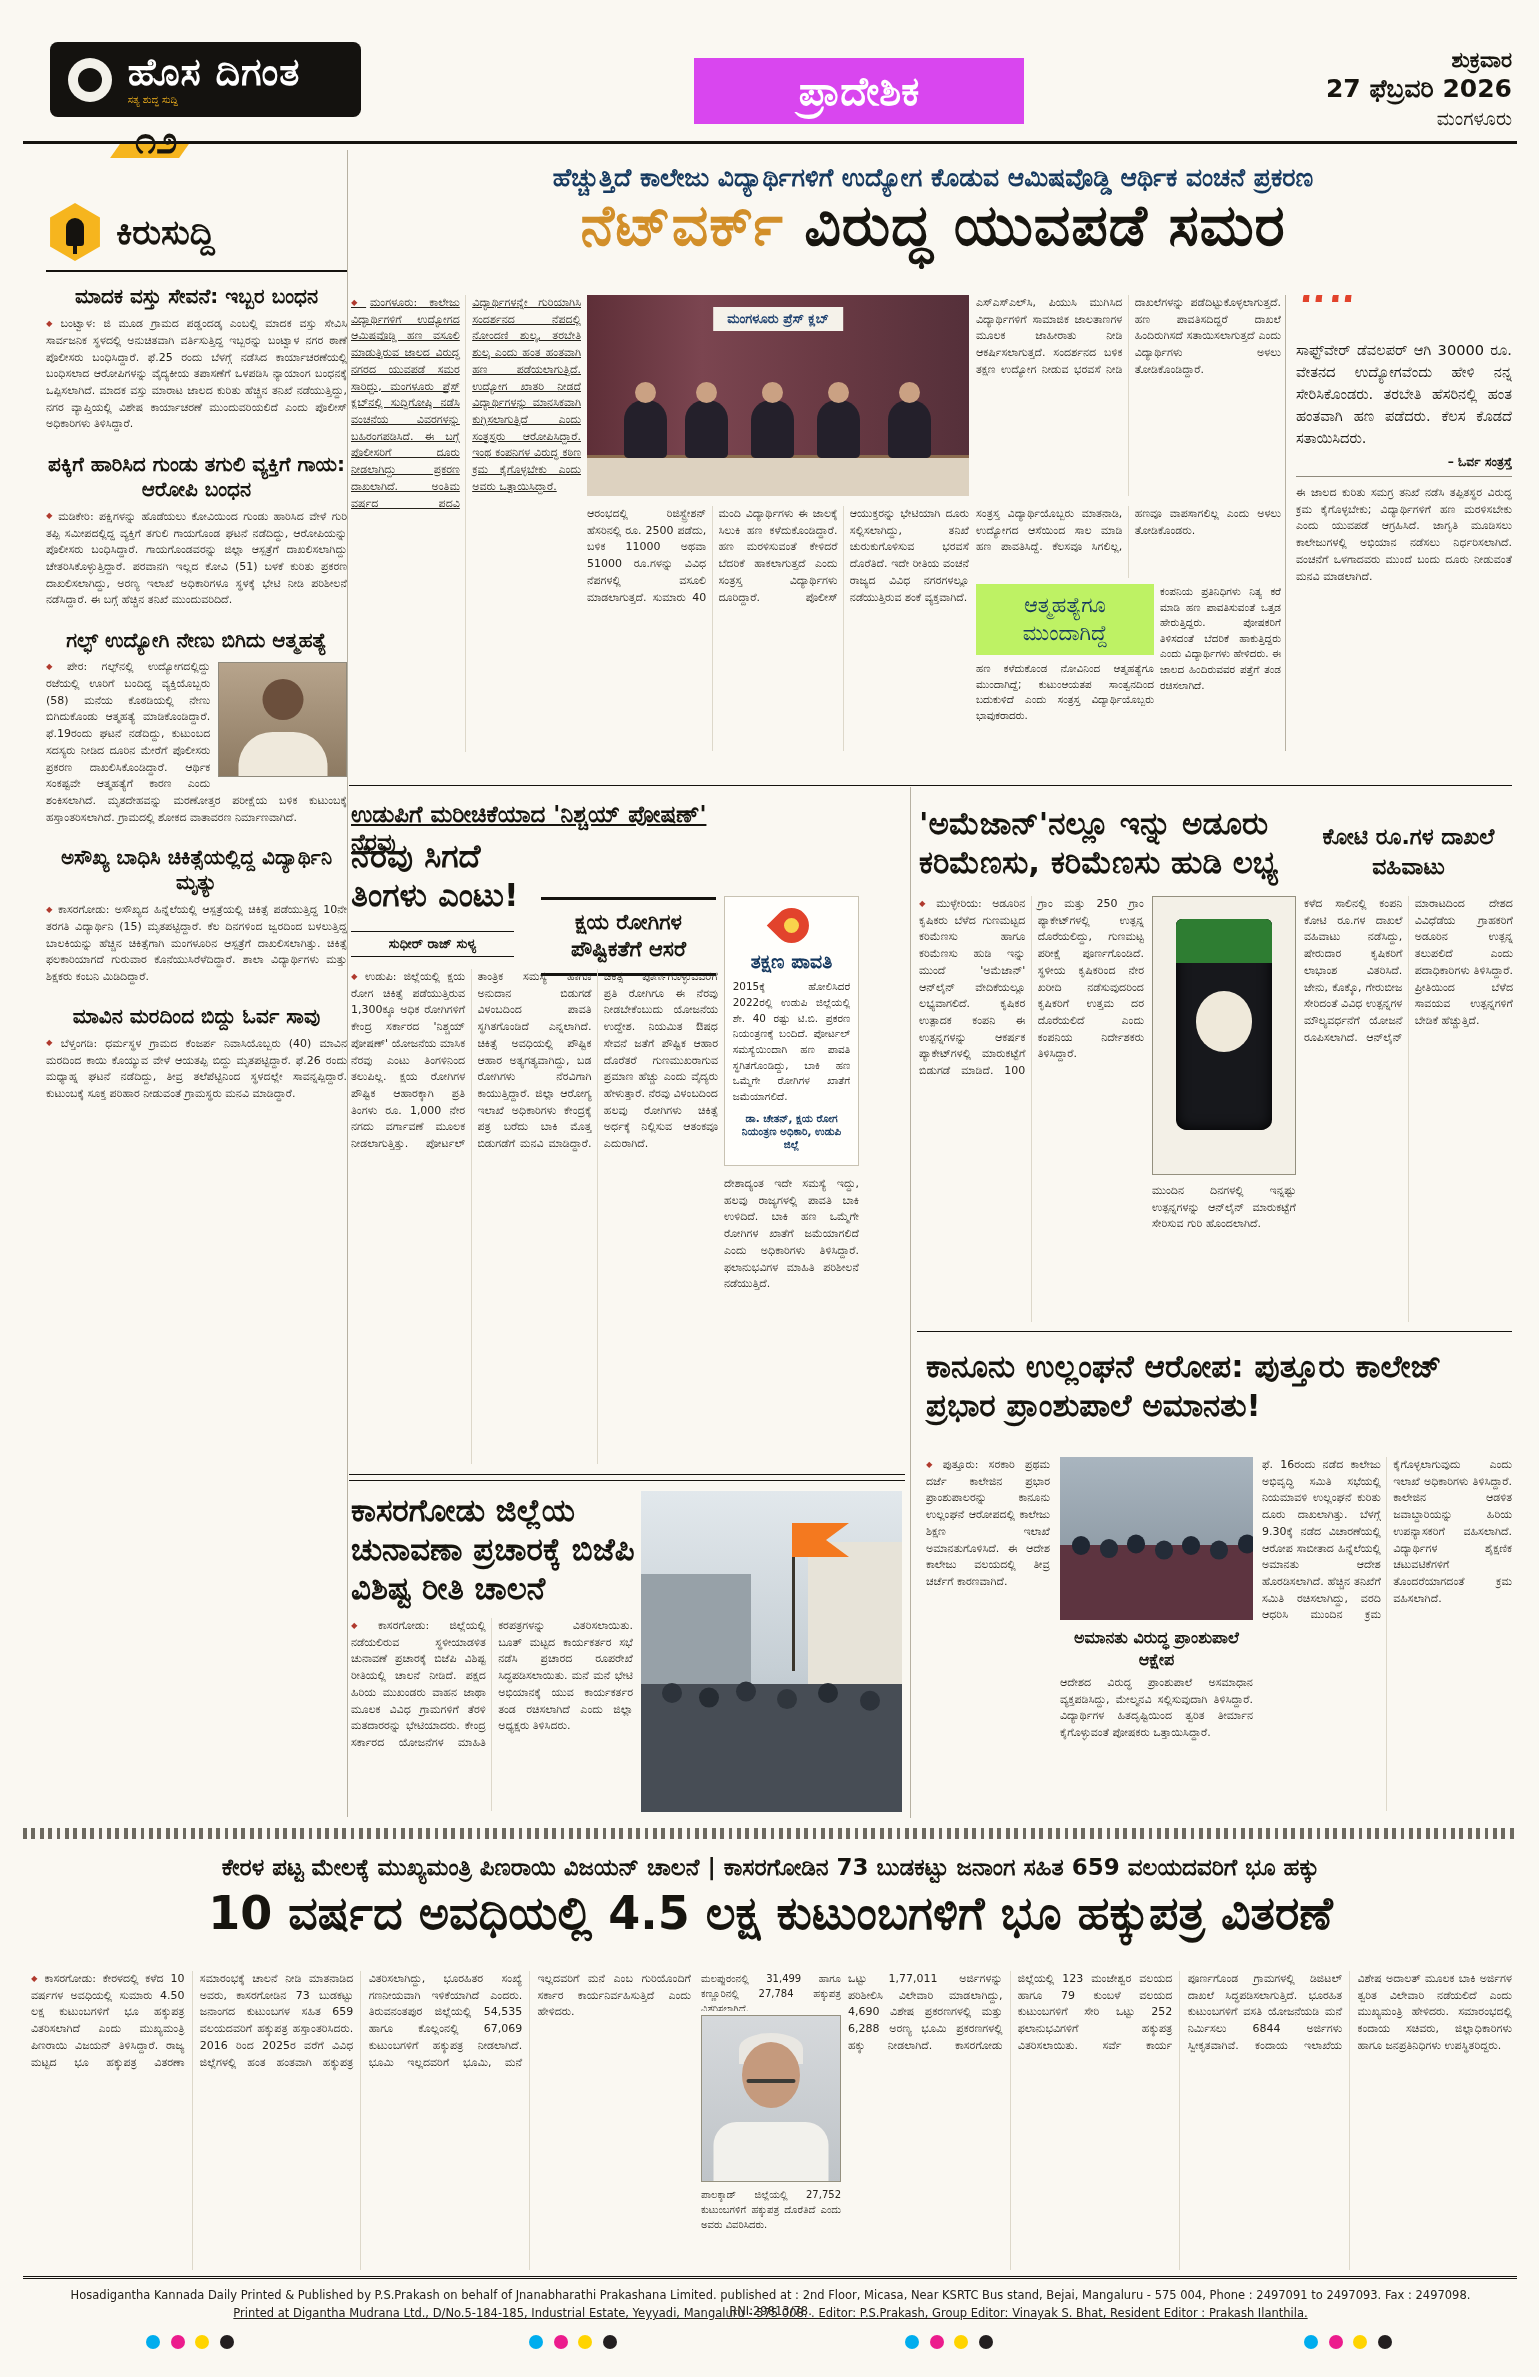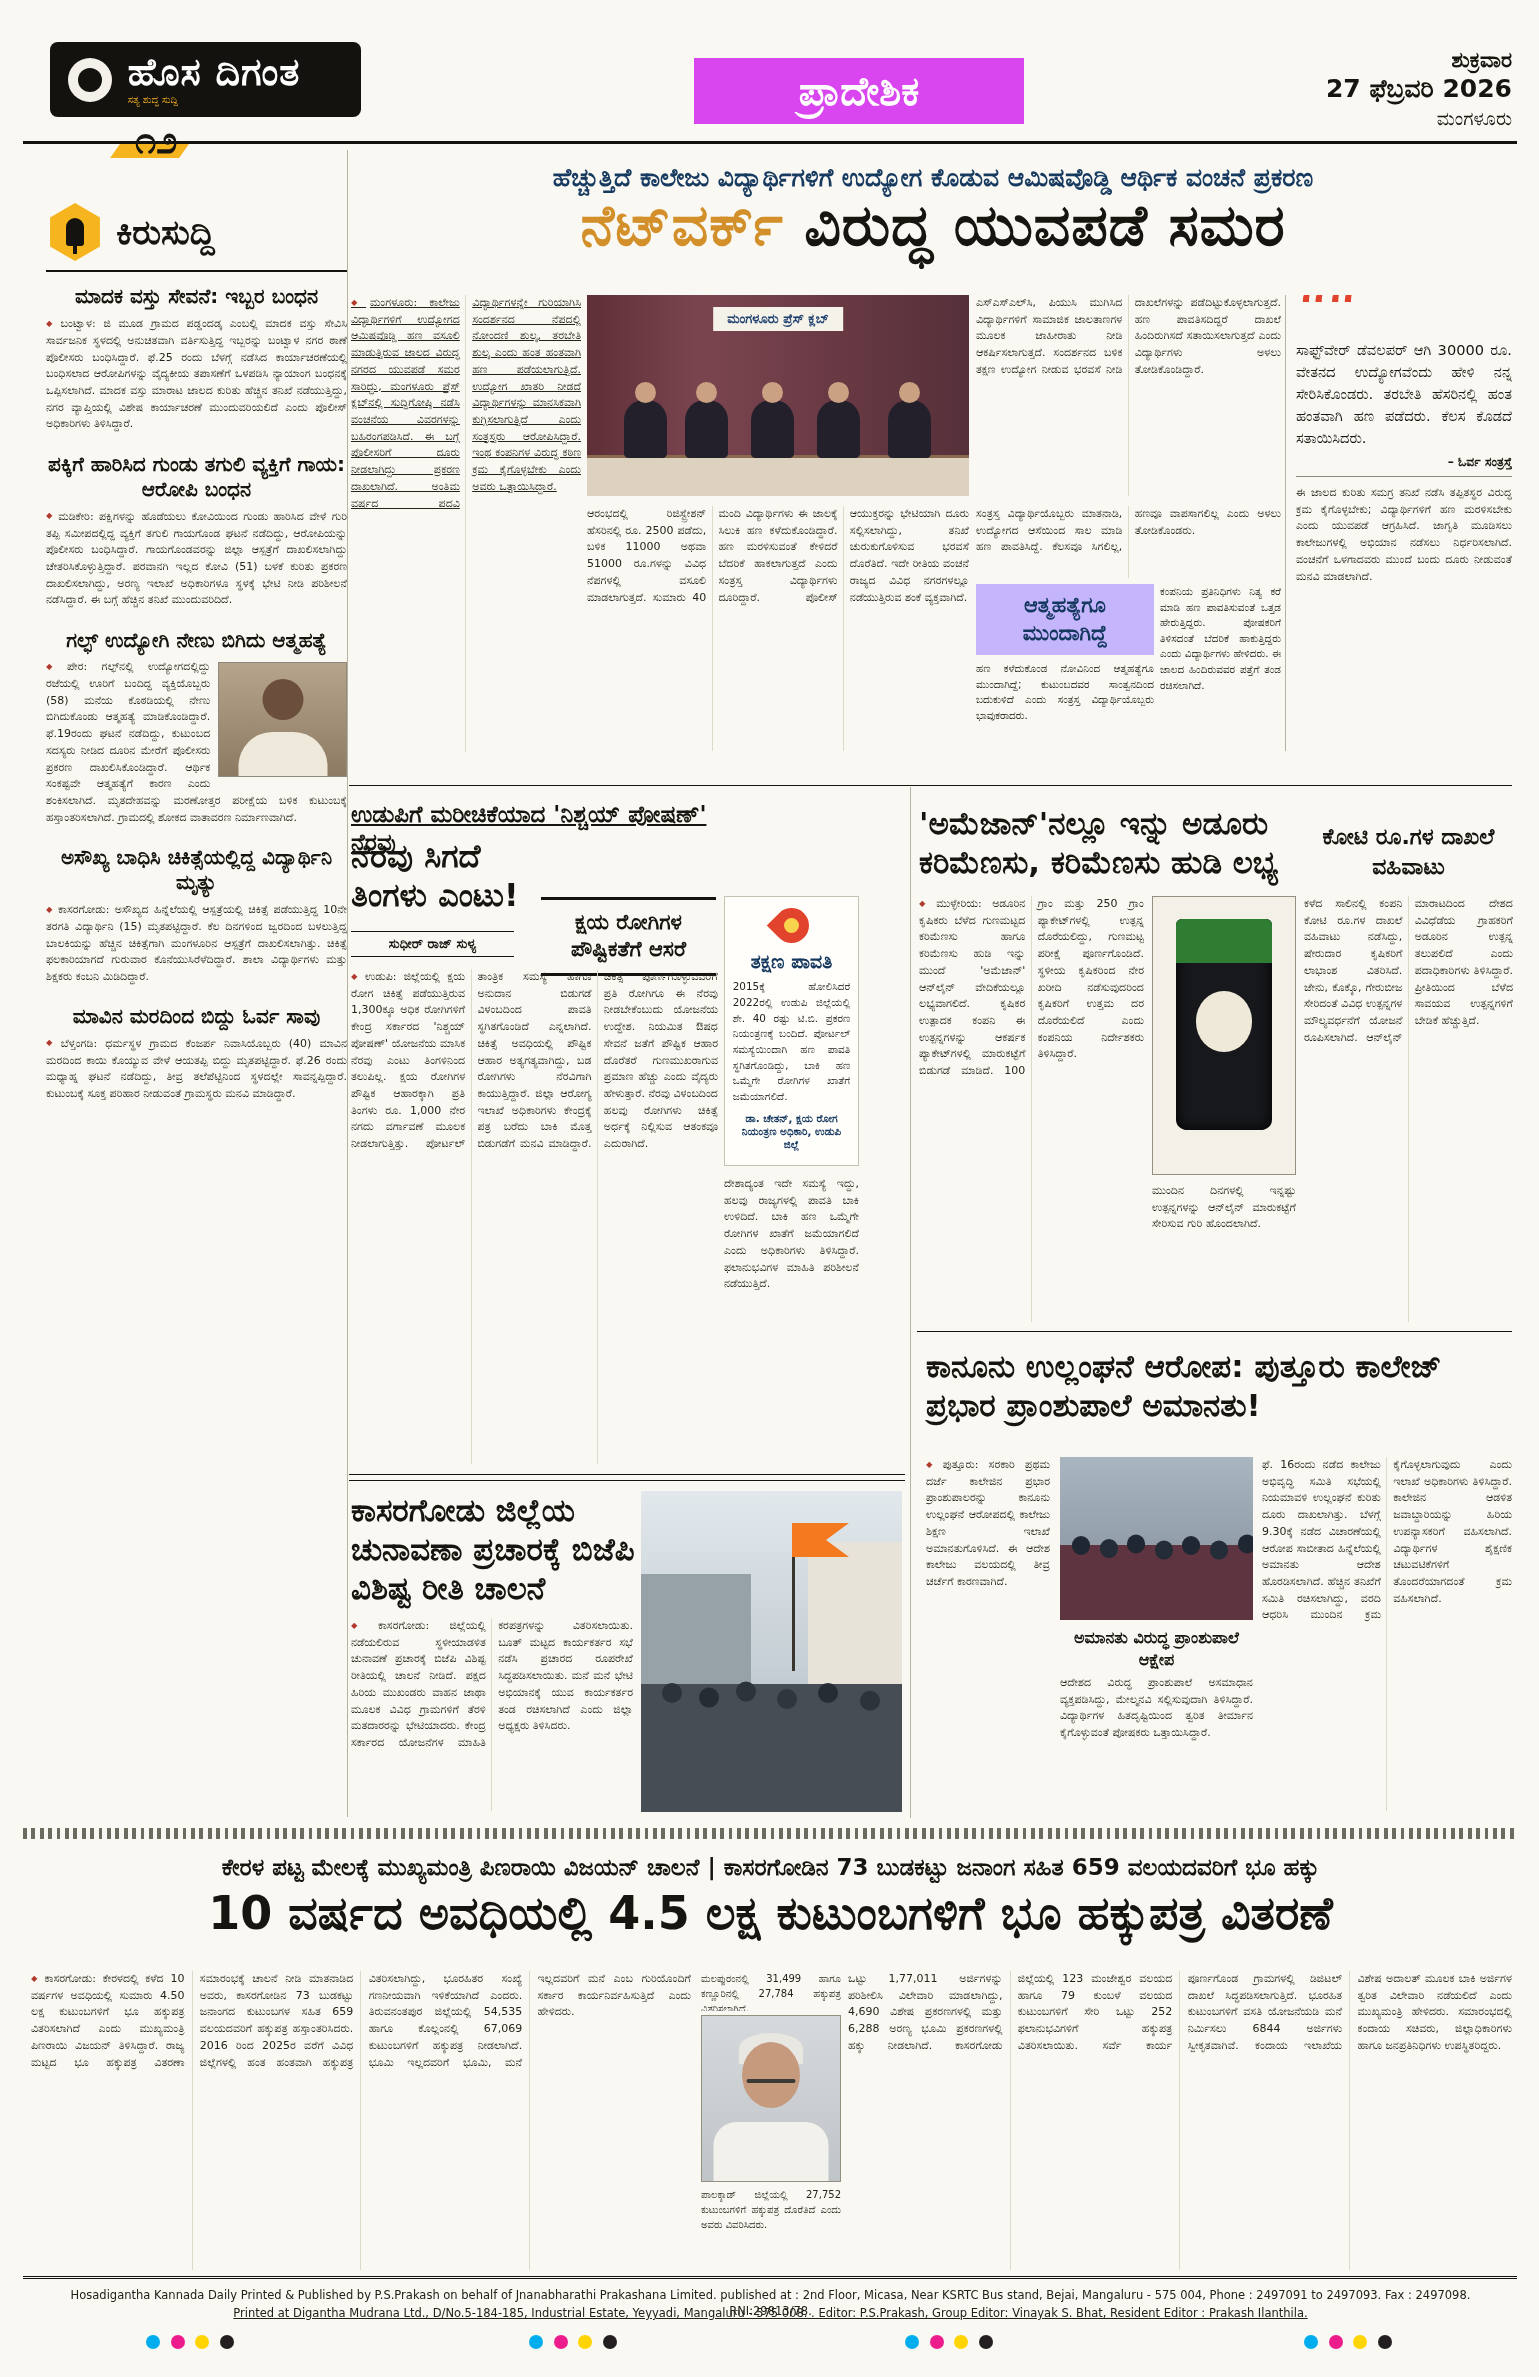--- a/index.html
+++ b/index.html
@@ -43,21 +43,21 @@
 
 .kicker{color:#173a60;font-weight:bold;font-size:25px;text-align:center;line-height:1.2}
 .headline1{font-size:57px;font-weight:bold;text-align:center;line-height:1.05;letter-spacing:0.8px}
 .gold{color:#d28f2a}
 .photo{overflow:hidden;background:#cfcabd}
 .curtain{position:absolute;inset:0;background:linear-gradient(90deg,#5e2f38,#7b4550 30%,#6a3a44 62%,#55303a)}
 .press-banner{position:absolute;top:12.3px;left:50%;transform:translateX(-50%);background:#f5f2ea;color:#1c3f6e;font-weight:bold;font-size:13px;padding:3.8px 14px;white-space:nowrap}
 .ptable{position:absolute;bottom:0;left:0;right:0;height:41px;background:#ddd2c0;border-top:3.1px solid #8a6a4e}
 .pp{position:absolute;bottom:38px;width:43px;height:58px;background:#24202b;border-radius:20px 20px 4.6px 4.6px}
 .pp::before{content:"";position:absolute;top:-18.4px;left:10.7px;width:21.5px;height:21.5px;border-radius:50%;background:#caa183}
-.inset-box{background:#c4b5fd;color:#14375e;font-weight:bold;font-size:21px;display:flex;align-items:center;justify-content:center;text-align:center;line-height:1.3;padding:21px}
+.inset-box{background:#bef264;color:#14375e;font-weight:normal;font-size:21px;display:flex;align-items:center;justify-content:center;text-align:center;line-height:1.3;padding:21px}
 .qmark{color:#e2432c;font-size:66px;line-height:.55;font-family:"DejaVu Serif",serif;letter-spacing:-4.6px}
 .quote-lead{font-weight:normal;font-size:14.6px;line-height:1.5;text-align:justify;margin-top:7.7px}
 .quote-attr{font-weight:bold;text-align:right;font-size:12.3px;margin:6.1px 0}
 .quote-divider{border-top:0.8px solid #8f8a7d;margin:7.7px 0}
 
 .kicker2{font-size:23px;font-weight:bold;line-height:1.2}
 .headline2{font-size:32px;font-weight:bold;line-height:1.22}
 .byline{font-size:13px;font-weight:bold;text-align:center;border-top:1.5px solid #15130f;border-bottom:1.5px solid #15130f;padding:3.8px 0}
 .subbox{border-top:3.1px solid #15130f;border-bottom:3.1px solid #15130f;font-size:21px;font-weight:bold;text-align:center;padding:9.2px 3.1px;line-height:1.3}
 .infobox{border:0.8px solid #c8c2b2;background:#fffefb;padding:9.2px 7.7px;text-align:center;overflow:hidden}
@@ -180,21 +180,21 @@
     <div class="pp" style="left:230px;"></div>
     <div class="pp" style="left:301px;"></div>
   </div>
 
   <div class="abs body-txt cols3" style="left:587px;top:506px;width:382px;height:245px;">ಆರಂಭದಲ್ಲಿ ರಿಜಿಸ್ಟ್ರೇಶನ್ ಹೆಸರಿನಲ್ಲಿ ರೂ. 2500 ಪಡೆದು, ಬಳಿಕ 11000 ಅಥವಾ 51000 ರೂ.ಗಳನ್ನು ವಿವಿಧ ನೆಪಗಳಲ್ಲಿ ವಸೂಲಿ ಮಾಡಲಾಗುತ್ತದೆ. ಸುಮಾರು 40 ಮಂದಿ ವಿದ್ಯಾರ್ಥಿಗಳು ಈ ಜಾಲಕ್ಕೆ ಸಿಲುಕಿ ಹಣ ಕಳೆದುಕೊಂಡಿದ್ದಾರೆ. ಹಣ ಮರಳಿಸುವಂತೆ ಕೇಳಿದರೆ ಬೆದರಿಕೆ ಹಾಕಲಾಗುತ್ತದೆ ಎಂದು ಸಂತ್ರಸ್ತ ವಿದ್ಯಾರ್ಥಿಗಳು ದೂರಿದ್ದಾರೆ. ಪೊಲೀಸ್ ಆಯುಕ್ತರನ್ನು ಭೇಟಿಯಾಗಿ ದೂರು ಸಲ್ಲಿಸಲಾಗಿದ್ದು, ತನಿಖೆ ಚುರುಕುಗೊಳಿಸುವ ಭರವಸೆ ದೊರೆತಿದೆ. ಇದೇ ರೀತಿಯ ವಂಚನೆ ರಾಜ್ಯದ ವಿವಿಧ ನಗರಗಳಲ್ಲೂ ನಡೆಯುತ್ತಿರುವ ಶಂಕೆ ವ್ಯಕ್ತವಾಗಿದೆ.</div>
 
   <div class="abs body-txt cols2" style="left:976px;top:295px;width:305px;height:201px;">ಎಸ್ಎಸ್ಎಲ್‌ಸಿ, ಪಿಯುಸಿ ಮುಗಿಸಿದ ವಿದ್ಯಾರ್ಥಿಗಳಿಗೆ ಸಾಮಾಜಿಕ ಜಾಲತಾಣಗಳ ಮೂಲಕ ಜಾಹೀರಾತು ನೀಡಿ ಆಕರ್ಷಿಸಲಾಗುತ್ತದೆ. ಸಂದರ್ಶನದ ಬಳಿಕ ತಕ್ಷಣ ಉದ್ಯೋಗ ನೀಡುವ ಭರವಸೆ ನೀಡಿ ದಾಖಲೆಗಳನ್ನು ಪಡೆದಿಟ್ಟುಕೊಳ್ಳಲಾಗುತ್ತದೆ. ಹಣ ಪಾವತಿಸದಿದ್ದರೆ ದಾಖಲೆ ಹಿಂದಿರುಗಿಸದೆ ಸತಾಯಿಸಲಾಗುತ್ತದೆ ಎಂದು ವಿದ್ಯಾರ್ಥಿಗಳು ಅಳಲು ತೋಡಿಕೊಂಡಿದ್ದಾರೆ.</div>
   <div class="abs body-txt cols2" style="left:976px;top:506px;width:305px;height:72px;">ಸಂತ್ರಸ್ತ ವಿದ್ಯಾರ್ಥಿಯೊಬ್ಬರು ಮಾತನಾಡಿ, ಉದ್ಯೋಗದ ಆಸೆಯಿಂದ ಸಾಲ ಮಾಡಿ ಹಣ ಪಾವತಿಸಿದ್ದೆ. ಕೆಲಸವೂ ಸಿಗಲಿಲ್ಲ, ಹಣವೂ ವಾಪಸಾಗಲಿಲ್ಲ ಎಂದು ಅಳಲು ತೋಡಿಕೊಂಡರು.</div>
 
   <div class="abs inset-box" style="left:976px;top:584px;width:178px;height:71px;">ಆತ್ಮಹತ್ಯೆಗೂ ಮುಂದಾಗಿದ್ದೆ</div>
-  <div class="abs small-txt" style="left:976px;top:661px;width:178px;height:90px;">ಹಣ ಕಳೆದುಕೊಂಡ ನೋವಿನಿಂದ ಆತ್ಮಹತ್ಯೆಗೂ ಮುಂದಾಗಿದ್ದೆ; ಕುಟುಂಬದವರ ಸಾಂತ್ವನದಿಂದ ಬದುಕುಳಿದೆ ಎಂದು ಸಂತ್ರಸ್ತ ವಿದ್ಯಾರ್ಥಿಯೊಬ್ಬರು ಭಾವುಕರಾದರು.</div>
+  <div class="abs small-txt" style="left:976px;top:661px;width:178px;height:90px;">ಹಣ ಕಳೆದುಕೊಂಡ ನೋವಿನಿಂದ ಆತ್ಮಹತ್ಯೆಗೂ ಮುಂದಾಗಿದ್ದೆ; ಕುಟುಂಆಯತಪ ಸಾಂತ್ವನದಿಂದ ಬದುಕುಳಿದೆ ಎಂದು ಸಂತ್ರಸ್ತ ವಿದ್ಯಾರ್ಥಿಯೊಬ್ಬರು ಭಾವುಕರಾದರು.</div>
   <div class="abs small-txt" style="left:1160px;top:584px;width:121px;height:167px;">ಕಂಪನಿಯ ಪ್ರತಿನಿಧಿಗಳು ನಿತ್ಯ ಕರೆ ಮಾಡಿ ಹಣ ಪಾವತಿಸುವಂತೆ ಒತ್ತಡ ಹೇರುತ್ತಿದ್ದರು. ಪೋಷಕರಿಗೆ ತಿಳಿಸದಂತೆ ಬೆದರಿಕೆ ಹಾಕುತ್ತಿದ್ದರು ಎಂದು ವಿದ್ಯಾರ್ಥಿಗಳು ಹೇಳಿದರು. ಈ ಜಾಲದ ಹಿಂದಿರುವವರ ಪತ್ತೆಗೆ ತಂಡ ರಚಿಸಲಾಗಿದೆ.</div>
 
   <div class="abs vrule" style="left:1285px;top:295px;height:456px;"></div>
   <div class="abs" style="left:1296px;top:295px;width:216px;height:456px;overflow:hidden;">
     <div class="qmark">““</div>
     <div class="quote-lead">ಸಾಫ್ಟ್‌ವೇರ್ ಡೆವಲಪರ್ ಆಗಿ 30000 ರೂ. ವೇತನದ ಉದ್ಯೋಗವೆಂದು ಹೇಳಿ ನನ್ನ ಸೇರಿಸಿಕೊಂಡರು. ತರಬೇತಿ ಹೆಸರಿನಲ್ಲಿ ಹಂತ ಹಂತವಾಗಿ ಹಣ ಪಡೆದರು. ಕೆಲಸ ಕೊಡದೆ ಸತಾಯಿಸಿದರು.</div>
     <div class="quote-attr">– ಓರ್ವ ಸಂತ್ರಸ್ತೆ</div>
     <div class="quote-divider"></div>
     <div class="body-txt">ಈ ಜಾಲದ ಕುರಿತು ಸಮಗ್ರ ತನಿಖೆ ನಡೆಸಿ ತಪ್ಪಿತಸ್ಥರ ವಿರುದ್ಧ ಕ್ರಮ ಕೈಗೊಳ್ಳಬೇಕು; ವಿದ್ಯಾರ್ಥಿಗಳಿಗೆ ಹಣ ಮರಳಿಸಬೇಕು ಎಂದು ಯುವಪಡೆ ಆಗ್ರಹಿಸಿದೆ. ಜಾಗೃತಿ ಮೂಡಿಸಲು ಕಾಲೇಜುಗಳಲ್ಲಿ ಅಭಿಯಾನ ನಡೆಸಲು ನಿರ್ಧರಿಸಲಾಗಿದೆ. ವಂಚನೆಗೆ ಒಳಗಾದವರು ಮುಂದೆ ಬಂದು ದೂರು ನೀಡುವಂತೆ ಮನವಿ ಮಾಡಲಾಗಿದೆ.</div>
   </div>

